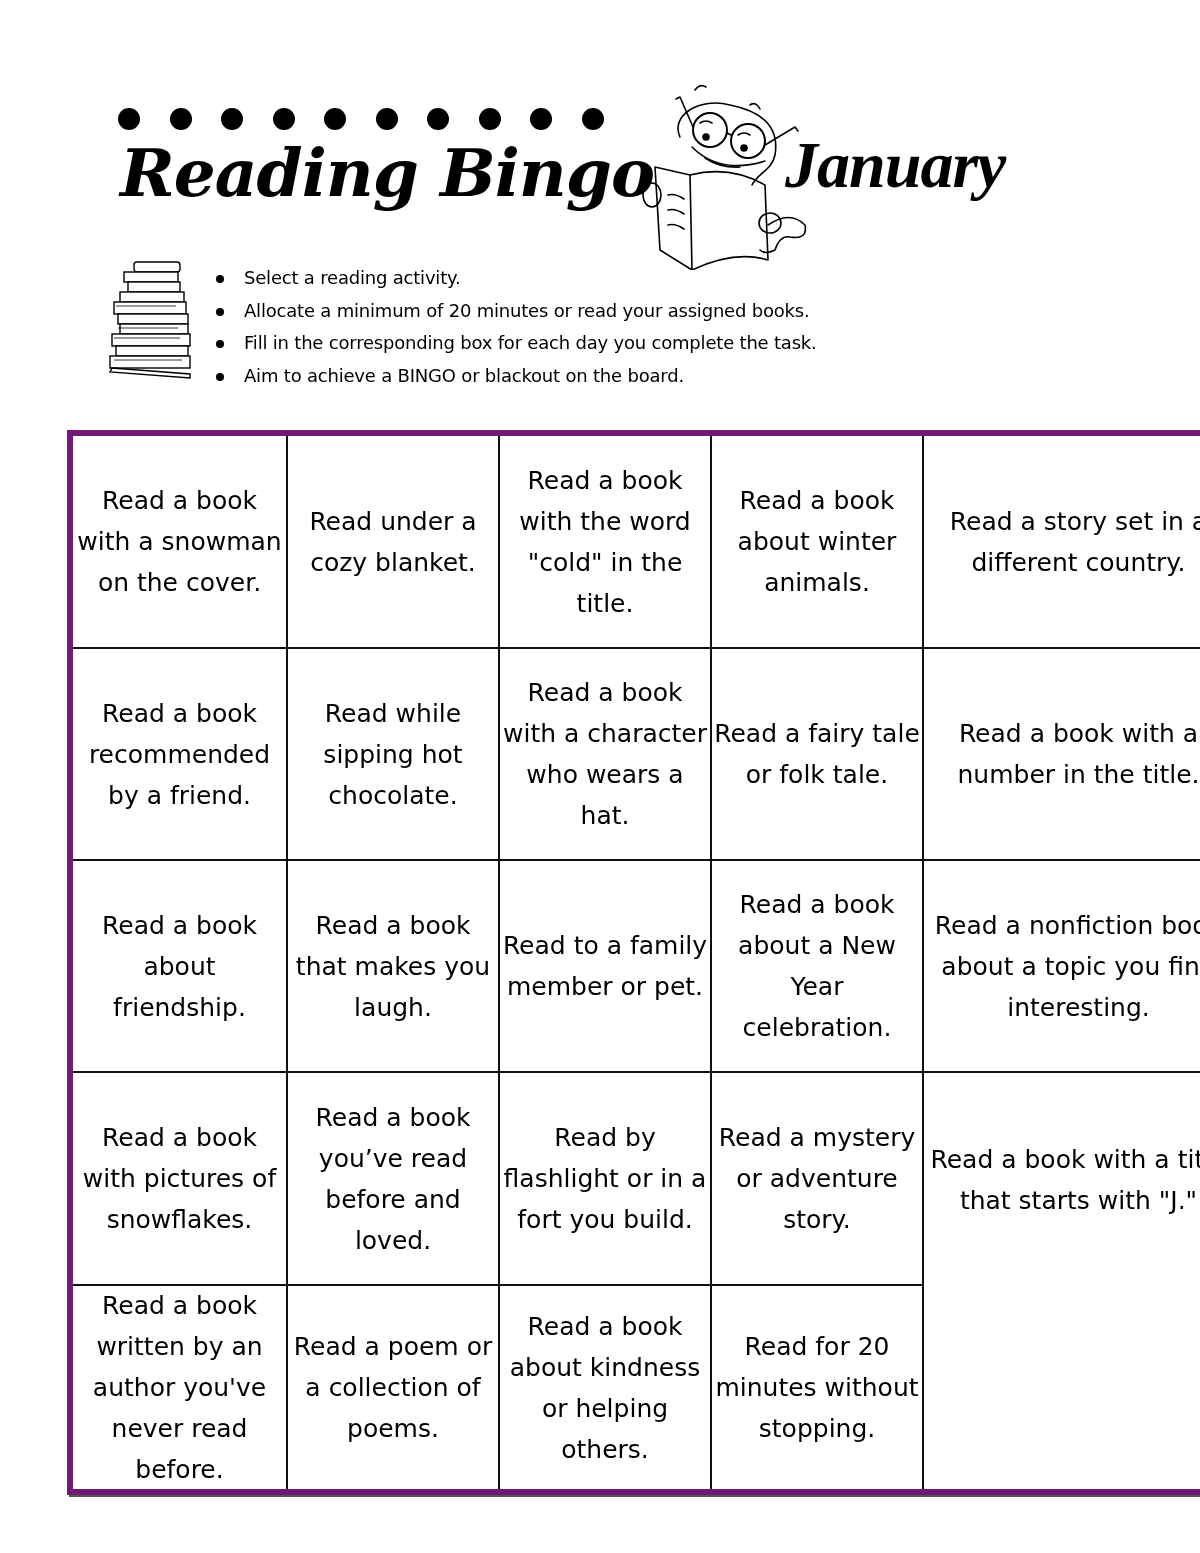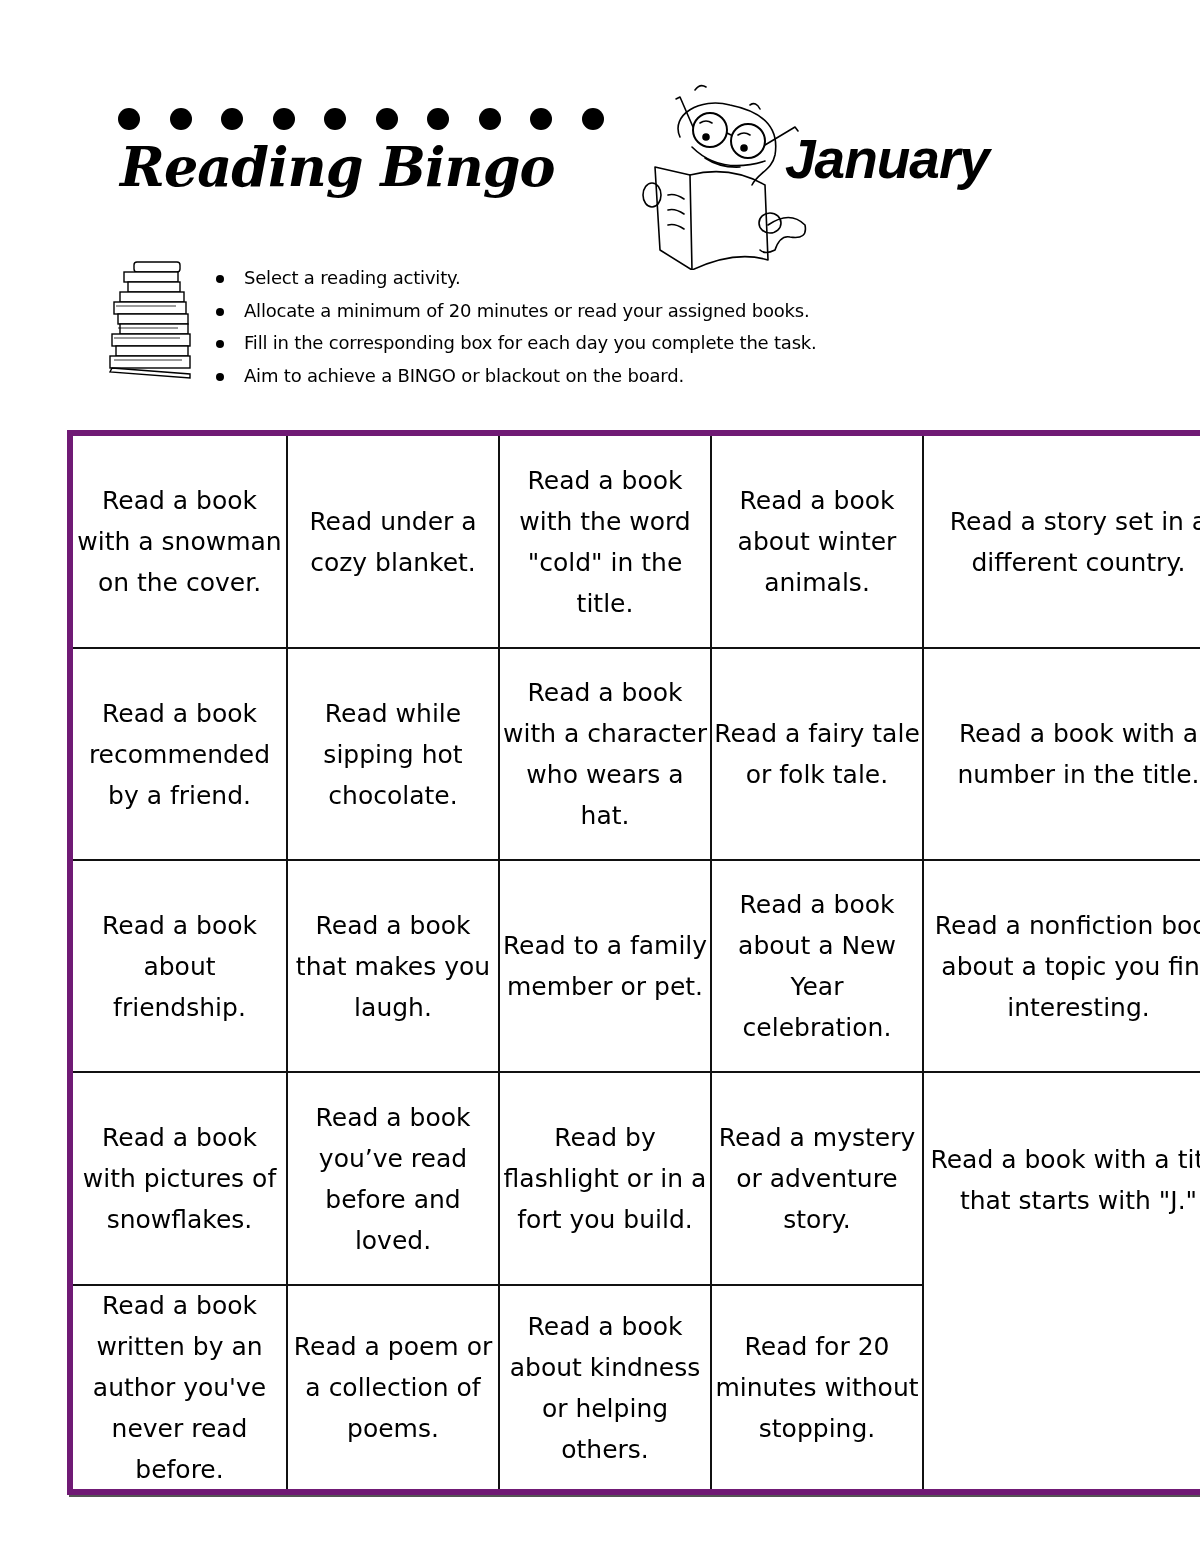--- a/index.html
+++ b/index.html
@@ -1,20 +1,20 @@
 <!DOCTYPE html>
 <html><head>
   <meta charset="utf-8">
   <style>
     html, body { margin: 0; padding: 0; background: #ffffff; }
     body { width: 1200px; height: 1553px; position: relative; overflow: hidden; font-family: "DejaVu Sans", sans-serif; color: #000; }
     .dots { position: absolute; left: 118px; top: 108px; width: 486px; display: flex; justify-content: space-between; }
     .dot { width: 22px; height: 22px; border-radius: 50%; background: #000; }
-    .title { position: absolute; left: 120px; top: 140px; font-family: "DejaVu Serif", serif; font-style: italic; font-weight: bold; font-size: 54px; letter-spacing: -1px; line-height: 1; }
-    .month { position: absolute; left: 785px; top: 132px; font-family: Liberation Sans, sans-serif; font-style: italic; font-weight: bold; font-size: 55px; letter-spacing: -1px; line-height: 1; }
+    .title { position: absolute; left: 120px; top: 140px; font-family: "DejaVu Serif", serif; font-style: italic; font-weight: bold; font-size: 66px; letter-spacing: -1px; line-height: 1; }
+    .month { position: absolute; left: 785px; top: 132px; font-family: Liberation Serif, serif; font-style: italic; font-weight: bold; font-size: 66px; letter-spacing: -1px; line-height: 1; }
     .worm { position: absolute; left: 640px; top: 75px; width: 170px; height: 195px; }
     .books { position: absolute; left: 106px; top: 258px; width: 92px; height: 122px; }
     .instructions { position: absolute; left: 214px; top: 262px; margin: 0; padding: 0; list-style: none; }
     .instructions li { position: relative; padding-left: 30px; font-family: "DejaVu Sans", sans-serif; font-size: 18px; line-height: 32.5px; white-space: nowrap; letter-spacing: -0.2px; }
     .instructions li::before { content: ""; position: absolute; left: 2px; top: 13px; width: 8px; height: 8px; border-radius: 50%; background: #000; }
     .board { position: absolute; left: 67px; top: 430px; width: 1172px; height: 1065px; border: 6px solid #701a75; box-sizing: border-box; box-shadow: 2px 2px 0 #555; display: grid; grid-template-columns: 215px 212px 212px 212px 1fr; grid-template-rows: 213px 212px 212px 213px 1fr; background: #fff; }
     .cell { border-right: 2.5px solid #111; border-bottom: 2.5px solid #111; display: flex; align-items: center; justify-content: center; text-align: center; font-family: "DejaVu Sans", sans-serif; font-size: 25px; line-height: 41px; padding: 0 2px; box-sizing: border-box; overflow: hidden; }
     .cell:nth-child(5n) { border-right: none; }
     .cell.lastrow { border-bottom: none; }
     .cell span { display: block; }

